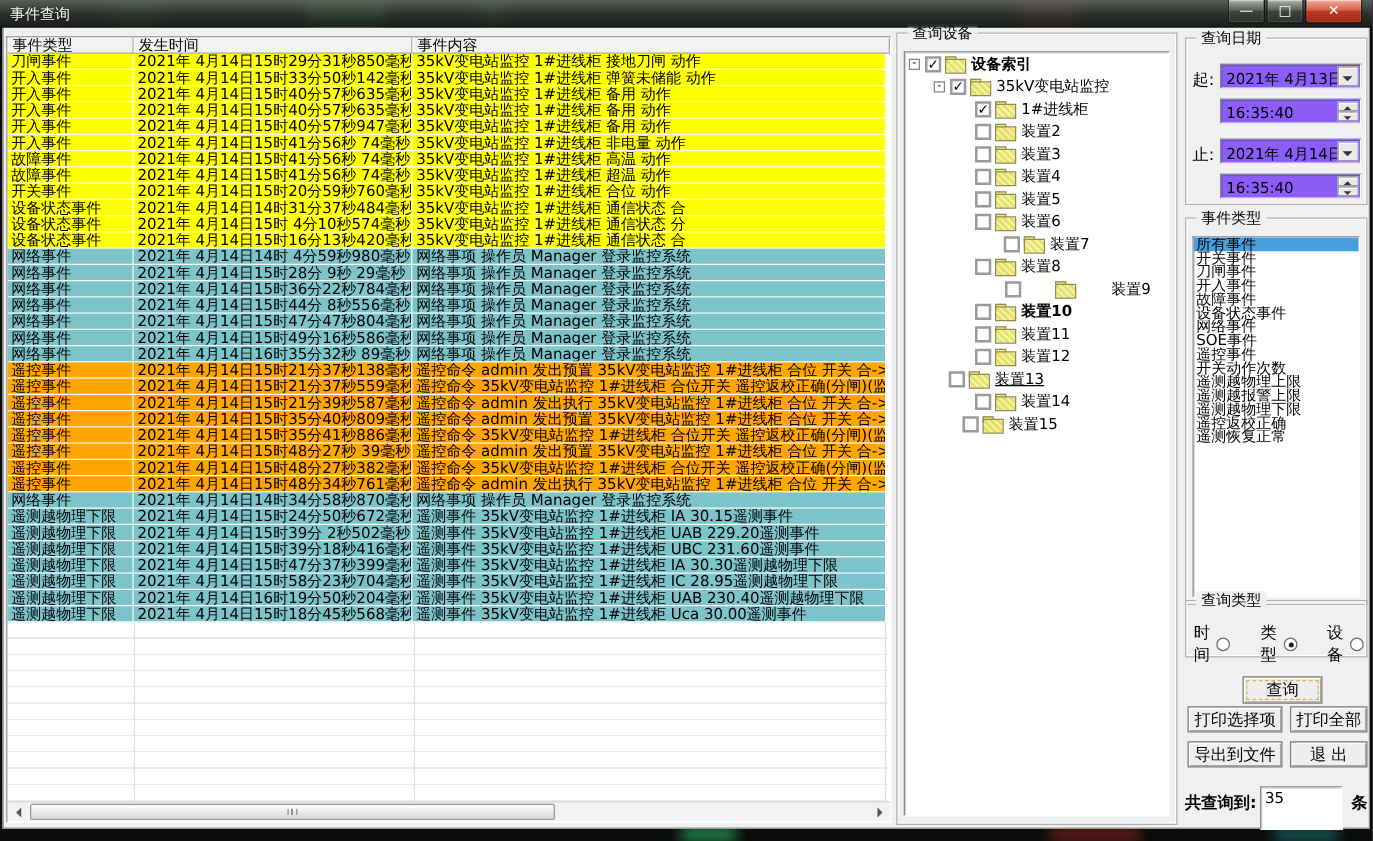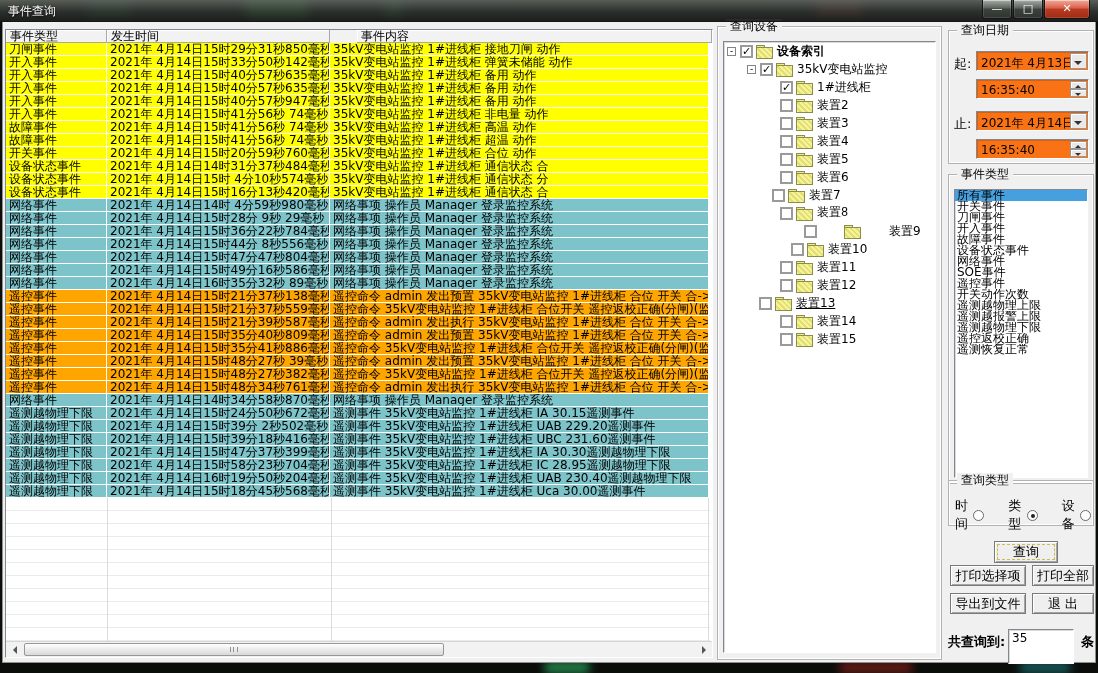--- a/index.html
+++ b/index.html
@@ -26,21 +26,21 @@
 
   
   .table-frame{position:absolute;left:2px;top:7px;width:708px;height:629px;background:#fff;
     border-top:1px solid #828790;border-left:1px solid #828790;
     border-right:1px solid #fff;border-bottom:1px solid #fff;
     box-shadow:inset 1px 1px 0 rgba(0,0,0,.15);overflow:hidden;}
   .grid-header{display:flex;height:13px;background:#f2f2f2;position:relative;z-index:2;}
   .hcell{height:13px;line-height:12px;padding:0 4px;overflow:hidden;white-space:nowrap;
     border-right:1px solid #a8a8a8;border-bottom:1px solid #a8a8a8;
     box-shadow:inset 1px 1px 0 #fff;background:#f2f2f2;}
-  .hcell.c0{width:101px;} .hcell.c1{width:223px;} .hcell.c2{flex:1;margin-left:27px;}
+  .hcell.c0{width:101px;} .hcell.c1{width:223px;} .hcell.c2{flex:1;}
   .grid-body{position:relative;}
   .trow{display:flex;height:13px;width:702px;}
   .tcell{height:13px;line-height:12px;padding:0 3px;overflow:hidden;white-space:nowrap;
          border-bottom:1px solid #fff;}
   .tcell.c0{width:101px;border-right:1px solid #fff;}
   .tcell.c1{width:223px;border-right:1px solid #fff;}
   .tcell.c2{width:378px;}
   .trow.yellow .tcell{background:var(--row-yellow);}
   .trow.cyan   .tcell{background:var(--row-cyan);}
   .trow.orange .tcell{background:var(--row-orange);}
@@ -83,21 +83,21 @@
     font-size:11px;line-height:10px;text-align:center;font-weight:bold;flex:none;}
   .folder-icon{width:17px;height:13px;margin-right:4px;flex:none;position:relative;}
   .folder-icon::before{content:"";position:absolute;left:0;top:0;width:7px;height:3px;
     background:#efec86;border:1px solid #8c8c4e;}
   .folder-icon::after{content:"";position:absolute;left:0;top:2px;width:15px;height:10px;
     background:repeating-linear-gradient(45deg,#f4f2a0 0 2px,#e3e06a 2px 4px);border:1px solid #8c8c4e;}
   .tree-label.bold{font-weight:bold;}
 
   
   .fld-label{position:absolute;font-size:13px;}
-  .combo{position:absolute;height:20px;background:#f97316;
+  .combo{position:absolute;height:20px;background:#8b5cf6;
     border-top:1px solid #828790;border-left:1px solid #828790;
     border-right:1px solid #fff;border-bottom:1px solid #fff;
     box-shadow:inset 1px 1px 0 rgba(0,0,0,.15);}
   .combo-text{position:absolute;left:4px;top:3px;white-space:nowrap;}
   .combo-btn{position:absolute;right:1px;top:1px;width:17px;bottom:1px;background:#e9e9e9;
     border:1px solid #989898;box-shadow:inset 1px 1px 0 #fff;}
   .tri-d{width:0;height:0;border:4px solid transparent;border-top-color:#333;
     position:absolute;left:3px;top:7px;}
   .spin-btns{position:absolute;right:1px;top:1px;bottom:1px;width:17px;display:flex;flex-direction:column;}
   .spin{flex:1;background:#e9e9e9;border:1px solid #989898;position:relative;box-shadow:inset 1px 1px 0 #fff;}
@@ -396,39 +396,39 @@
             <span class="checkbox"></span>
             <span class="folder-icon"></span>
             <span class="tree-label">装置5</span>
           </div>
           <div class="tree-item" style="padding-left: 43px;">
             <span class="expander hidden"></span>
             <span class="checkbox"></span>
             <span class="folder-icon"></span>
             <span class="tree-label">装置6</span>
           </div>
-          <div class="tree-item" style="padding-left: 35px;">
+          <div class="tree-item" style="padding-left: 66px;">
             <span class="expander hidden"></span>
             <span class="checkbox"></span>
             <span class="folder-icon"></span>
             <span class="tree-label">装置7</span>
           </div>
-          <div class="tree-item" style="padding-left: 43px; font-family: Liberation Mono, monospace;">
+          <div class="tree-item" style="padding-left: 43px;">
             <span class="expander hidden"></span>
             <span class="checkbox"></span>
             <span class="folder-icon"></span>
             <span class="tree-label">装置8</span>
           </div>
           <div class="tree-item" style="padding-left: 43px; gap: 24px;">
             <span class="expander hidden"></span>
             <span class="checkbox"></span>
             <span class="folder-icon"></span>
             <span class="tree-label">装置9</span>
           </div>
-          <div class="tree-item" style="padding-left: 54px;">
+          <div class="tree-item" style="padding-left: 43px; font-weight: bold;">
             <span class="expander hidden"></span>
             <span class="checkbox"></span>
             <span class="folder-icon"></span>
             <span class="tree-label">装置10</span>
           </div>
           <div class="tree-item" style="padding-left: 43px;">
             <span class="expander hidden"></span>
             <span class="checkbox"></span>
             <span class="folder-icon"></span>
             <span class="tree-label">装置11</span>
@@ -444,21 +444,21 @@
             <span class="checkbox"></span>
             <span class="folder-icon"></span>
             <span class="tree-label">装置13</span>
           </div>
           <div class="tree-item" style="padding-left: 43px;">
             <span class="expander hidden"></span>
             <span class="checkbox"></span>
             <span class="folder-icon"></span>
             <span class="tree-label">装置14</span>
           </div>
-          <div class="tree-item" style="padding-left: 43px;">
+          <div class="tree-item" style="padding-left: 33px;">
             <span class="expander hidden"></span>
             <span class="checkbox"></span>
             <span class="folder-icon"></span>
             <span class="tree-label">装置15</span>
           </div>
         </div>
     </div>
 
     <div style="position:absolute;left:945px;top:0;width:146px;height:100%;">
 

